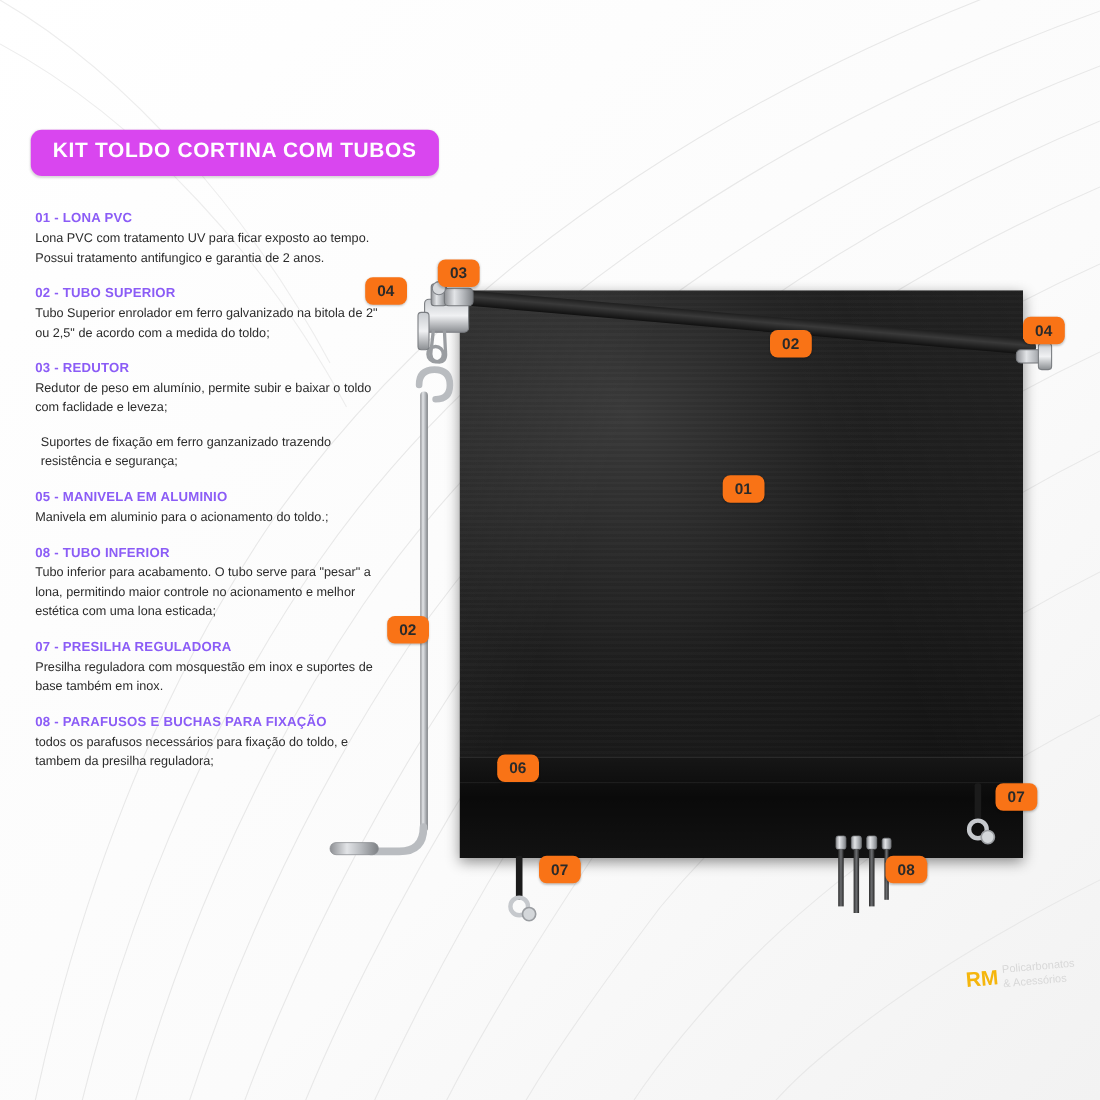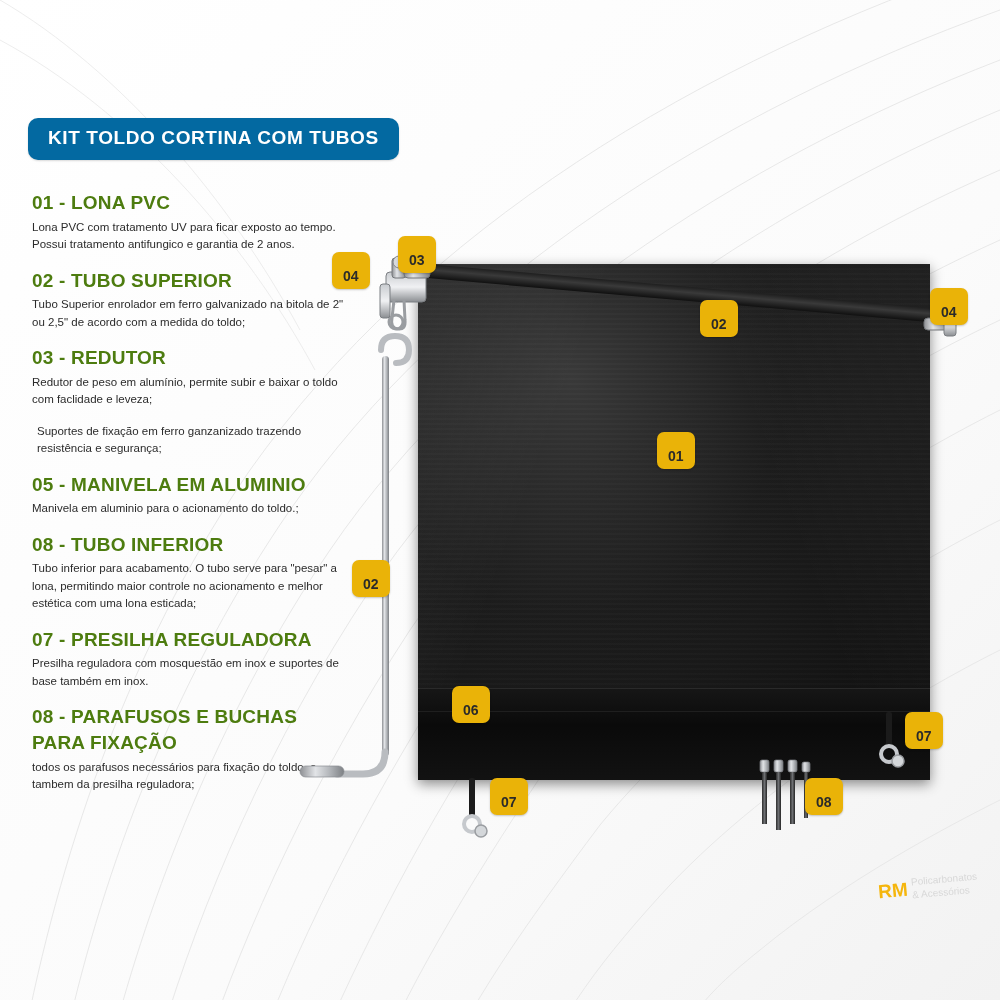--- a/index.html
+++ b/index.html
@@ -20,63 +20,63 @@
     background: #ffffff;
     overflow: hidden;
   }
   .bg-wrap svg { position: absolute; inset: 0; }
 
   
   .title-badge {
     position: absolute;
     left: 28px;
     top: 118px;
-    background: #0369a1;
+    background: #d946ef;
     border-radius: 10px;
     padding: 9px 20px 11px 20px;
     color: #ffffff;
     font-size: 19px;
     font-weight: bold;
     letter-spacing: 0.6px;
     box-shadow: 0 1px 2px rgba(0,0,0,0.15);
   }
 
   
   .legend {
     position: absolute;
     left: 32px;
     top: 190px;
     width: 320px;
   }
   .legend-item { margin-bottom: 14px; }
   .legend-item h3 {
     margin: 0 0 3px 0;
-    font-size: 19px;
+    font-size: 12px;
     font-weight: bold;
-    color: #4d7c0f;
+    color: #8b5cf6;
     letter-spacing: 0.2px;
     line-height: 1.35;
   }
   .legend-item p {
     margin: 0;
     font-size: 11.5px;
     color: #2b2b2b;
     line-height: 1.52;
   }
   .legend-item.indent { padding-left: 5px; }
 
   
   .badge {
     position: absolute;
-    background: #eab308;
+    background: #f97316;
     color: #2a2a2a;
     font-weight: bold;
     font-size: 14px;
     border-radius: 7px;
-    padding: 17px 11px 6px 11px;
+    padding: 5px 11px 6px 11px;
     line-height: 1;
     box-shadow: 0 1px 2px rgba(0,0,0,0.22);
     z-index: 40;
   }
 
   
   .art { position: absolute; left: 0; top: 0; width: 1000px; height: 1000px; z-index: 10; }
 
   .awning {
     position: absolute;

